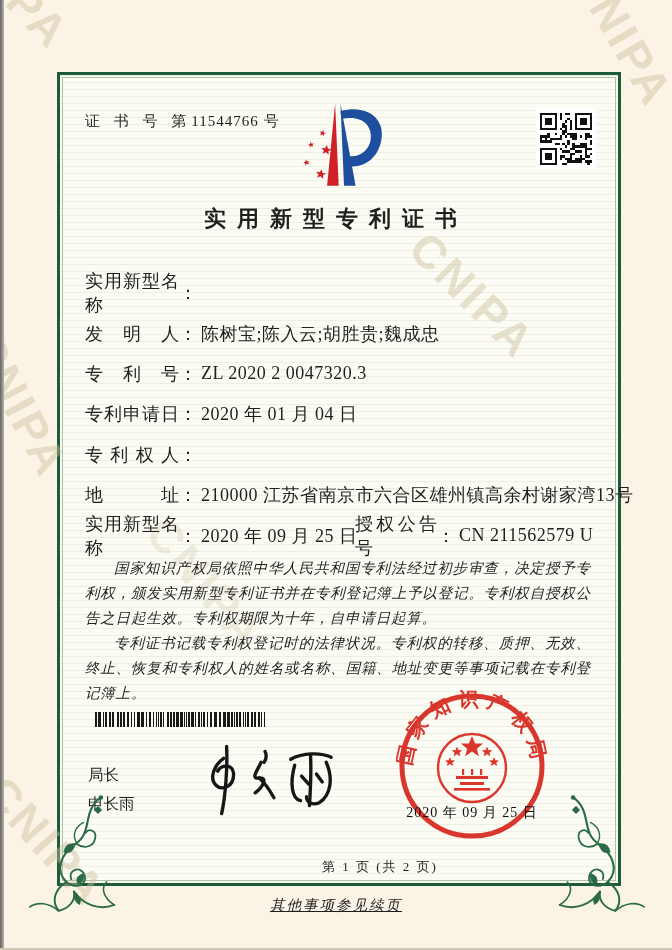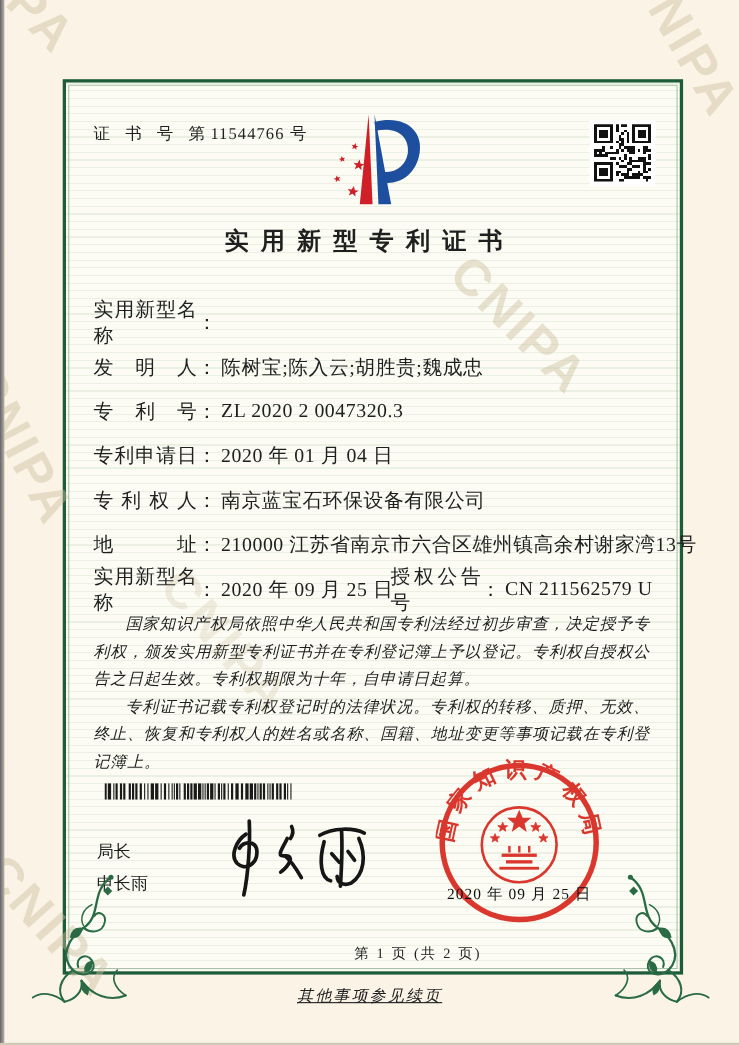--- a/index.html
+++ b/index.html
@@ -341,21 +341,20 @@
           <span class="fvalue">ZL 2020 2 0047320.3</span>
       </div>
       <div class="frow">
         <span class="flabel">专利申请日</span>
           <span>：</span>
           <span class="fvalue">2020 年 01 月 04 日</span>
       </div>
       <div class="frow">
         <span class="flabel">专利权人</span>
           <span>：</span>
-          <span class="fvalue">南京蓝宝石环保设备有限公司</span>
       </div>
       <div class="frow">
         <span class="flabel">地址</span>
           <span>：</span>
           <span class="fvalue">210000 江苏省南京市六合区雄州镇高余村谢家湾13号</span>
       </div>
       <div class="frow">
         <span class="flabel">实用新型名称</span>
           <span>：</span>
           <span class="fvalue">2020 年 09 月 25 日</span>

